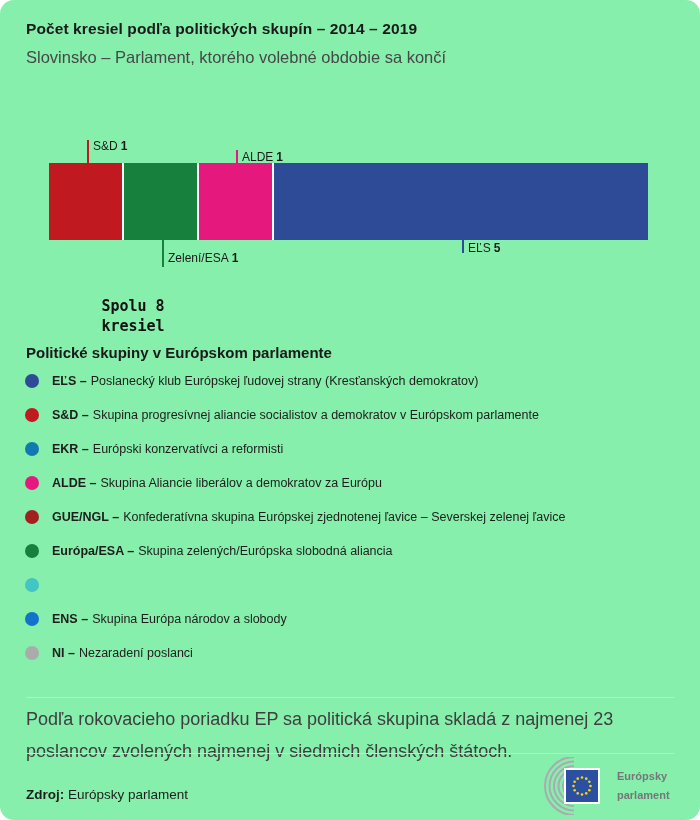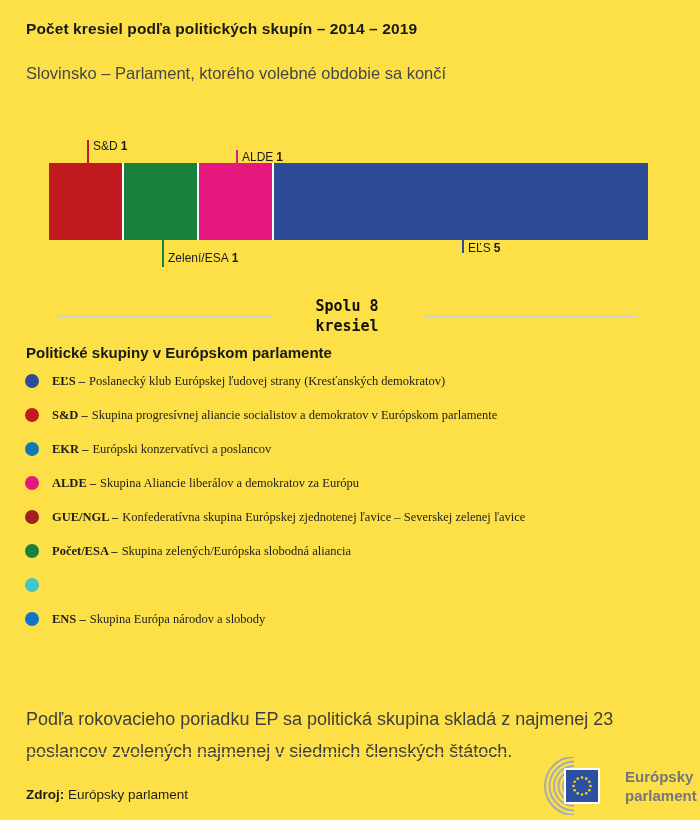--- a/index.html
+++ b/index.html
@@ -1,64 +1,64 @@
 <!DOCTYPE html>
 <html><head>
 <meta charset="utf-8">
 <style>
   * { margin:0; padding:0; box-sizing:border-box; }
   html,body { background:#fff; }
   body { width:700px; height:820px; font-family:"Liberation Sans", sans-serif; color:#1d1d1b; }
-  .page { position:relative; width:700px; height:820px; overflow:hidden; background:#fde047; }
+  .page { position:relative; width:700px; height:820px; overflow:hidden; background:#86efac;border-radius:14px; }
 
   .title { position:absolute; left:26px; top:20px; font-size:15.5px; font-weight:700; color:#1a1a1a; letter-spacing:0.1px; }
-  .subtitle { position:absolute; left:26px; top:64px; font-size:16.5px; font-weight:400; color:#474747; }
+  .subtitle { position:absolute; left:26px; top:48px; font-size:16.5px; font-weight:400; color:#474747; }
 
   
   .bar { position:absolute; left:49px; top:163px; width:599px; height:77px; display:flex; }
   .bar-segment { height:100%; border-right:2px solid #fff; }
   .bar-segment:last-child { border-right:none; }
 
   .tick { position:absolute; width:1.5px; }
   .co-label { position:absolute; font-size:12px; color:#1a1a1a; white-space:nowrap; }
   .co-label b { font-weight:700; margin-left:3px; }
 
   #tick-sd     { left:87px;  top:140px; height:24px; }
   #label-sd    { left:93px;  top:139px; }
   #tick-alde   { left:236px; top:150px; height:14px; }
   #label-alde  { left:242px; top:150px; }
   #tick-zeleni { left:162px; top:240px; height:27px; }
   #label-zeleni{ left:168px; top:251px; }
   #tick-els    { left:462px; top:240px; height:13px; }
   #label-els   { left:468px; top:241px; }
 
   
-  .total-row { position:absolute; left:57px; top:293px; width:580px; height:46px; display:flex; align-items:center; }
+  .total-row { position:absolute; left:57px; top:293px; width:580px; height:46px; display:flex; align-items:flex-start;flex-direction:column; }
   .rule { flex:1; border-top:1px solid #cfcfcf; height:0; }
   .total-text { width:152px; text-align:center; font-family:"DejaVu Sans Mono", monospace; font-weight:700; font-size:15px; line-height:20px; color:#111; }
 
   
   .legend-heading { position:absolute; left:26px; top:344px; font-size:15px; font-weight:700; color:#1a1a1a;text-align:right; }
-  .legend { position:absolute; left:25px; top:364px; width:665px;font-family:Liberation Serif, serif; }
+  .legend { position:absolute; left:25px; top:364px; width:665px; }
   .legend-row { height:34px; display:flex; align-items:center; }
   .dot { width:14px; height:14px; border-radius:50%; flex:0 0 14px; margin-right:13px; }
   .legend-text { font-size:12.5px; color:#1d1d1b; white-space:nowrap; }
   .legend-text .abbr { font-weight:700; margin-right:4px; }
 
   .divider { position:absolute; left:26px; width:648px; border-top:1px solid #d8d8d8; height:0; }
   .d1 { top:697px; }
   .d2 { top:753px; }
 
   .footnote { position:absolute; left:26px; top:704px; width:648px; font-size:18px; line-height:1.75; color:#3e3e3e; }
 
   .source { position:absolute; left:26px; top:787px; font-size:13.5px; color:#1d1d1b; }
   .source b { font-weight:700; }
 
   .logo { position:absolute; left:522px; top:757px; display:flex; align-items:center; }
-  .logo-text { margin-left:23px; font-size:15px; font-weight:700; color:#75767a; line-height:19px; }
+  .logo-text { margin-left:15px; font-size:11px; font-weight:700; color:#75767a; line-height:19px; }
 </style>
 </head>
 <body>
 
 <div class="page">
 
   <h1 class="title">Počet kresiel podľa politických skupín – 2014 – 2019</h1>
   <h2 class="subtitle">Slovinsko – Parlament, ktorého volebné obdobie sa končí</h2>
 
   <span class="tick" id="tick-sd" style="background: rgb(192, 25, 31);"></span>
@@ -96,47 +96,51 @@
       <span class="legend-text"><b class="abbr">EĽS –</b><span class="desc">Poslanecký klub Európskej ľudovej strany (Kresťanských demokratov)</span></span>
     </div>
 
     <div class="legend-row">
       <span class="dot" style="background: rgb(192, 25, 31);"></span>
       <span class="legend-text"><b class="abbr">S&amp;D –</b><span class="desc">Skupina progresívnej aliancie socialistov a demokratov v Európskom parlamente</span></span>
     </div>
 
     <div class="legend-row">
       <span class="dot" style="background: rgb(17, 121, 175);"></span>
-      <span class="legend-text"><b class="abbr">EKR –</b><span class="desc">Európski konzervatívci a poslancov</span></span>
+      <span class="legend-text"><b class="abbr">EKR –</b><span class="desc">Európski konzervatívci a reformisti</span></span>
     </div>
 
     <div class="legend-row">
       <span class="dot" style="background: rgb(229, 25, 125);"></span>
       <span class="legend-text"><b class="abbr">ALDE –</b><span class="desc">Skupina Aliancie liberálov a demokratov za Európu</span></span>
     </div>
 
     <div class="legend-row">
       <span class="dot" style="background: rgb(163, 32, 32);"></span>
       <span class="legend-text"><b class="abbr">GUE/NGL –</b><span class="desc">Konfederatívna skupina Európskej zjednotenej ľavice – Severskej zelenej ľavice</span></span>
     </div>
 
     <div class="legend-row">
       <span class="dot" style="background: rgb(23, 128, 60);"></span>
-      <span class="legend-text"><b class="abbr">Počet/ESA –</b><span class="desc">Skupina zelených/Európska slobodná aliancia</span></span>
+      <span class="legend-text"><b class="abbr">Európa/ESA –</b><span class="desc">Skupina zelených/Európska slobodná aliancia</span></span>
     </div>
 
     <div class="legend-row">
       <span class="dot" style="background: rgb(66, 198, 195);"></span>
     </div>
 
     <div class="legend-row">
       <span class="dot" style="background: rgb(17, 115, 201);"></span>
       <span class="legend-text"><b class="abbr">ENS –</b><span class="desc">Skupina Európa národov a slobody</span></span>
     </div>
 
+    <div class="legend-row">
+      <span class="dot" style="background: rgb(171, 171, 171);"></span>
+      <span class="legend-text"><b class="abbr">NI –</b><span class="desc">Nezaradení poslanci</span></span>
+    </div>
   </div>
 
   <div class="divider d1"></div>
   <p class="footnote">Podľa rokovacieho poriadku EP sa politická skupina skladá z najmenej 23 poslancov zvolených najmenej v siedmich členských štátoch.</p>
   <div class="divider d2"></div>
 
   <p class="source"><b>Zdroj:</b> <span>Európsky parlament</span></p>
 
   <div class="logo">
     <svg id="logo-svg" width="80" height="58" viewBox="0 0 80 58">

